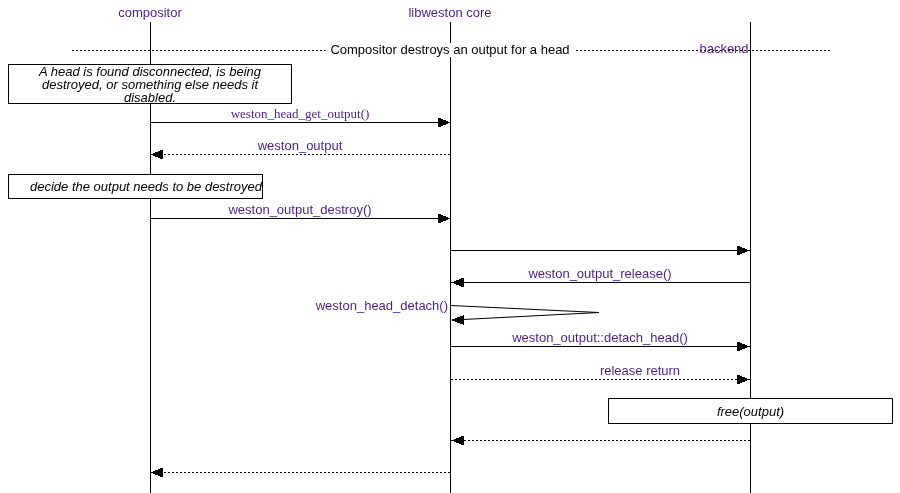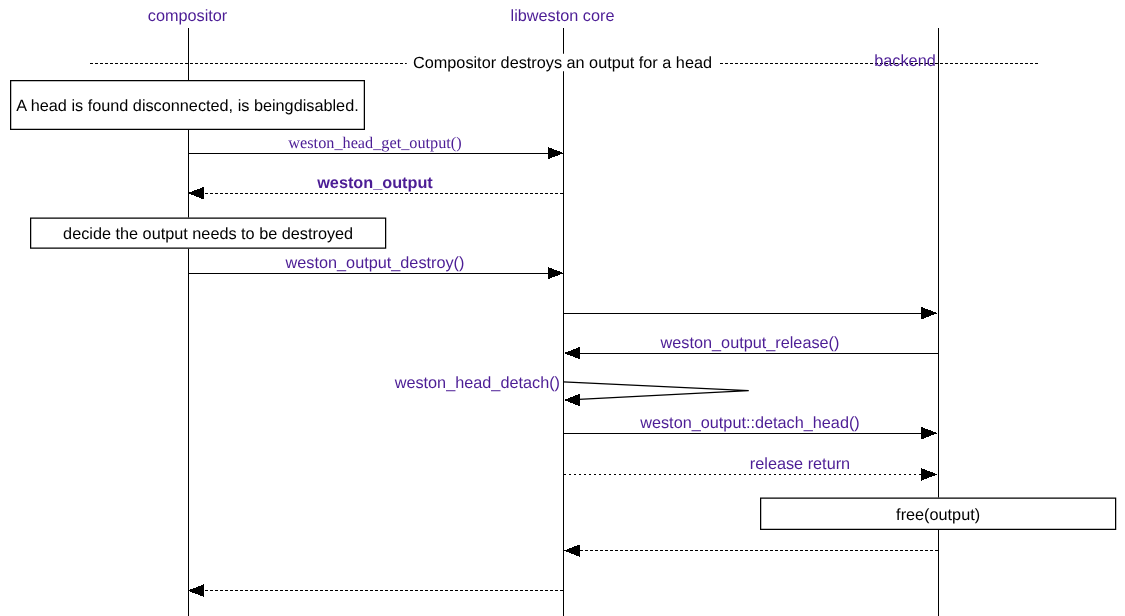--- a/index.html
+++ b/index.html
@@ -32,31 +32,33 @@
     font-size: 13px;
     line-height: 14px;
     white-space: nowrap;
   }
   .note {
     position: absolute;
     box-sizing: border-box;
     background: #ffffff;
     border: 1px solid #000000;
     display: flex;
+    flex-direction: column;
     justify-content: center;
     align-items: center;
     font-size: 13px;
     line-height: 13px;
     text-align: center;
+    font-style: italic;
   }
   .note-a { left: 8px;   top: 64px;  width: 284px; height: 40px; }
-  .note-b { left: 24px;   top: 174px; width: 285px; height: 25px; }
+  .note-b { left: 8px;   top: 174px; width: 255px; height: 25px; align-items: flex-end; }
   .note-c { left: 608px; top: 398px; width: 285px; height: 26px; align-items: center; }
   .m0 { left: 300px; top: 107px; font-family: Liberation Serif, serif; }
-  .m1 { left: 300px; top: 139px; font-weight: bold; }
+  .m1 { left: 300px; top: 139px; }
   .m2 { left: 300px; top: 203px; }
   .m3 { left: 600px; top: 235px; }
   .m4 { left: 600px; top: 267px; }
   .m5 { right: 452px; top: 299px; }
   .m6 { left: 600px; top: 331px; }
   .m7 { left: 600px; top: 364px; margin-left: 40px; }
 </style>
 </head>
 <body>
 
@@ -122,20 +124,21 @@
   </svg>
 
   <div class="txt actor center" style="left:150px; top:6px;">compositor</div>
   <div class="txt actor center" style="left:450px; top:6px;">libweston core</div>
   <div class="txt actor center" style="left:724px; top:6px;margin-top:36px;">backend</div>
 
   <div class="divider-label">Compositor destroys an output for a head</div>
 
   <div class="note note-a">
     <div>A head is found disconnected, is being</div>
+    <div>destroyed, or something else needs it</div>
     <div>disabled.</div>
   </div>
 
   <div class="note note-b">
     <div>decide the output needs to be destroyed</div>
   </div>
 
   <div class="note note-c">
     <div>free(output)</div>
   </div>

